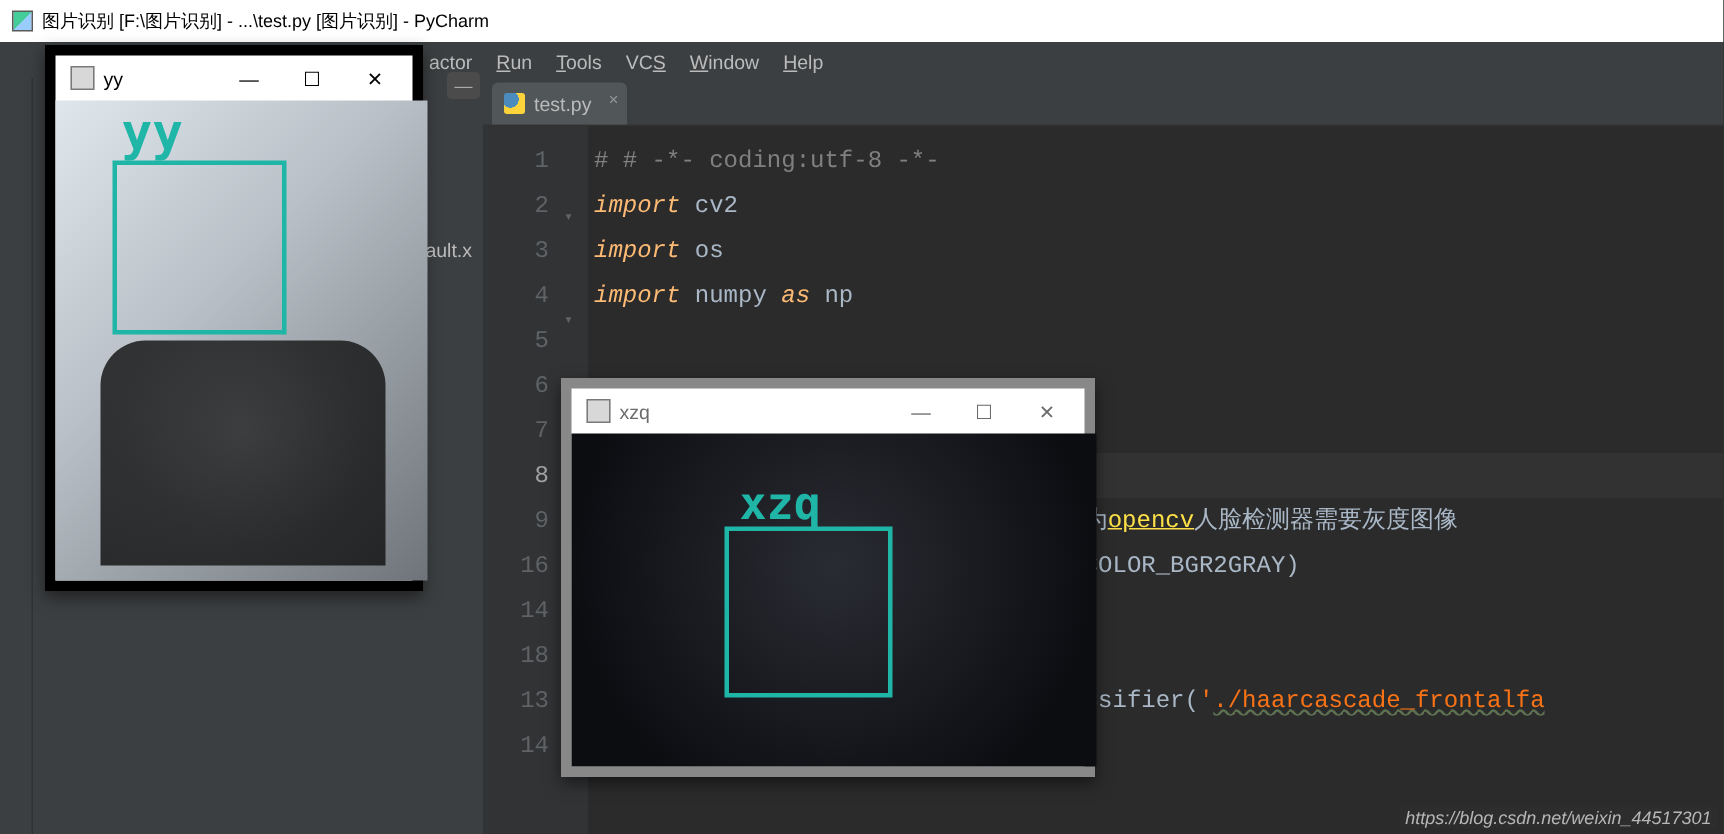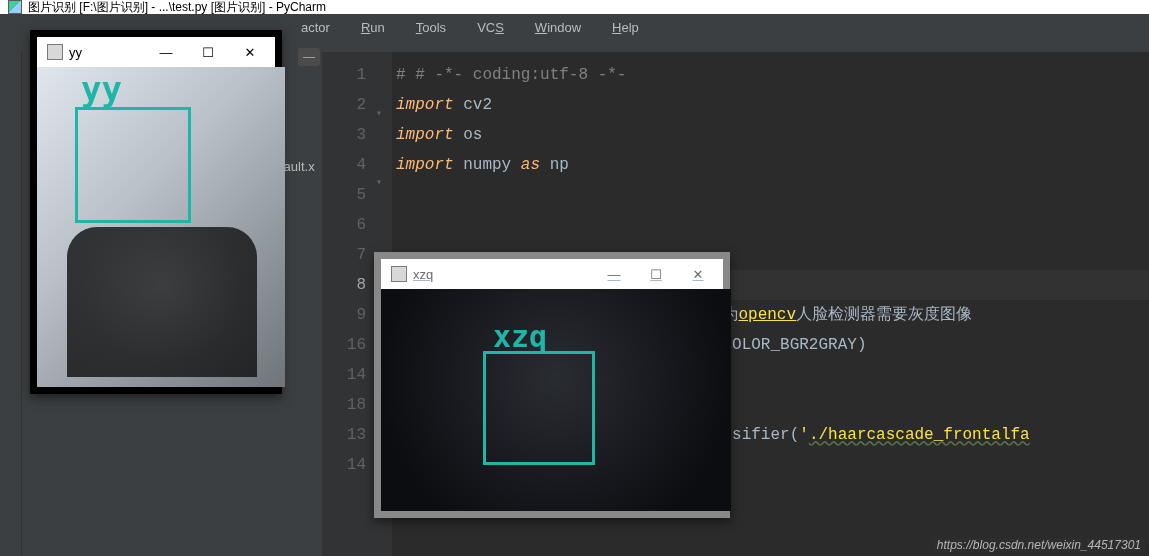--- a/index.html
+++ b/index.html
@@ -6,21 +6,21 @@
 body {
   width: 1149px;
   height: 556px;
   font-family: "Segoe UI", Arial, sans-serif;
   background: #3c3f41;
   color: #a9b7c6;
   overflow: hidden;
   position: relative;
 }
 .win-titlebar {
-  height: 14px;
+  height: 28px;
   background: #fff;
   display: flex;
   align-items: center;
   padding: 0 8px;
   font-size: 12px;
   color: #000;
 }
 .win-title-icon {
   width: 14px; height: 14px; margin-right: 6px;
   background: linear-gradient(135deg,#4c9 0 50%,#9cf 50%);
@@ -29,21 +29,21 @@
 .menubar {
   height: 26px;
   background: #3c3f41;
   display: flex;
   align-items: center;
   padding-left: 280px;
   gap: 4px;
   font-size: 13px;
   color: #bbbbbb;
 }
-.menu-item { padding: 2px 6px; cursor: default; margin-left: 15px; }
+.menu-item { padding: 2px 6px; cursor: default; }
 .menu-item u { text-decoration: underline; }
 .main-area {
   position: absolute;
   top: 52px; left: 0; right: 0; bottom: 0;
   display: flex;
 }
 .left-gutter {
   width: 22px;
   background: #3c3f41;
   border-right: 1px solid #323232;
@@ -130,21 +130,21 @@
 }
 .code {
   flex: 1;
   padding: 8px 0 0 4px;
   line-height: 30px;
   white-space: pre;
   color: #a9b7c6;
 }
 .c-comment { color: #808080; }
 .c-key { color: #fdba74; font-style: italic; }
-.c-str { color: #fde047; }
+.c-str { color: #f97316; }
 .c-wavy { text-decoration: underline wavy #5c7050; }
 .c-ulink { text-decoration: underline; color: #fde047; }
 .caret-line {
   background: #323232;
 }
 .peek-text {
   position: absolute;
   left: 280px;
   top: 159px;
   font-size: 13px;
@@ -255,20 +255,27 @@
 </div>
 
 <span class="peek-text">fault.x</span>
 
 <div class="collapse-handle">—</div>
 
 <div class="main-area">
   <div class="left-gutter"></div>
   <div class="proj-col"></div>
   <div class="editor-col">
+    <div class="tabbar">
+      <div class="tab">
+        <span class="py-icon"></span>
+        <span>test.py</span>
+        <span class="close-x">×</span>
+      </div>
+    </div>
     <div class="code-area">
       <div class="gutter" id="gutter">
           <div>1</div>
           <div>2</div>
           <div>3</div>
           <div>4</div>
           <div>5</div>
           <div>6</div>
           <div>7</div>
           <div class="cur">8</div>
@@ -312,21 +319,21 @@
     <span class="cv-btn">—</span>
     <span class="cv-btn">☐</span>
     <span class="cv-btn">✕</span>
   </div>
   <div class="cv-body photo1">
     <div class="face-label" style="left:44px; top:2px; font-size:34px;">yy</div>
     <div class="face-rect" style="left:38px; top:40px; width:116px; height:116px;"></div>
   </div>
 </div>
 
-<div class="cv-window inactive" style="left:374px; top:252px; width:356px;text-decoration:underline;">
+<div class="cv-window inactive" style="left:374px; top:252px; width:356px;">
   <div class="cv-titlebar" style="color:#6b6b6b;">
     <span class="cv-icon"></span>
     <span>xzq</span>
     <span class="spacer"></span>
     <span class="cv-btn">—</span>
     <span class="cv-btn">☐</span>
     <span class="cv-btn">✕</span>
   </div>
   <div class="cv-body photo2">
     <div class="face-label" style="left:112px; top:30px; font-size:30px;">xzq</div>

